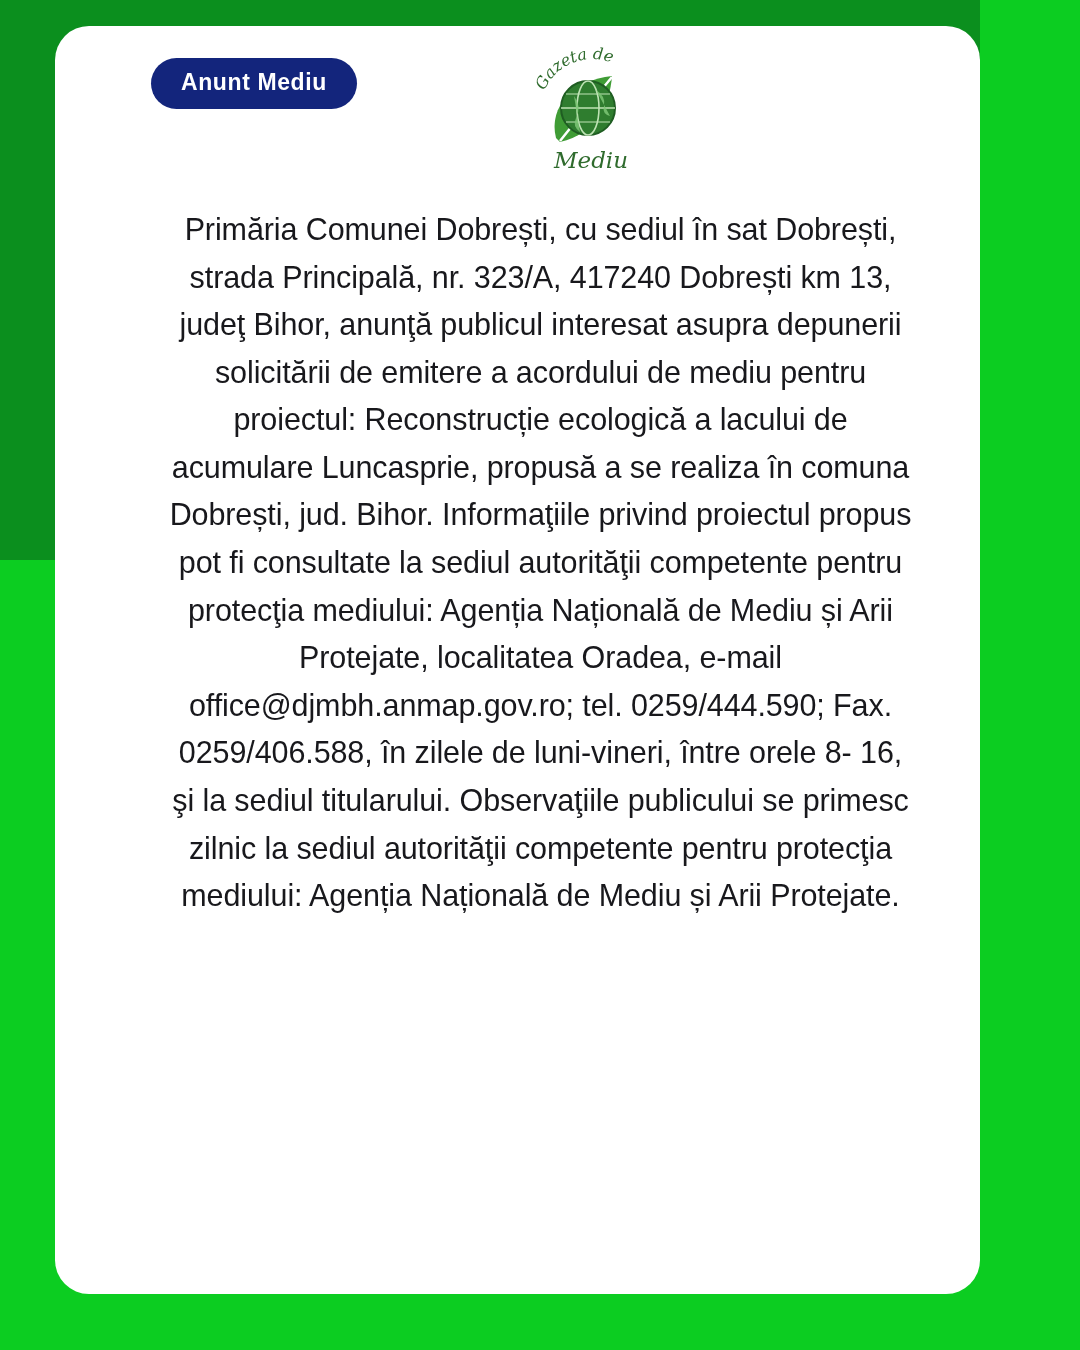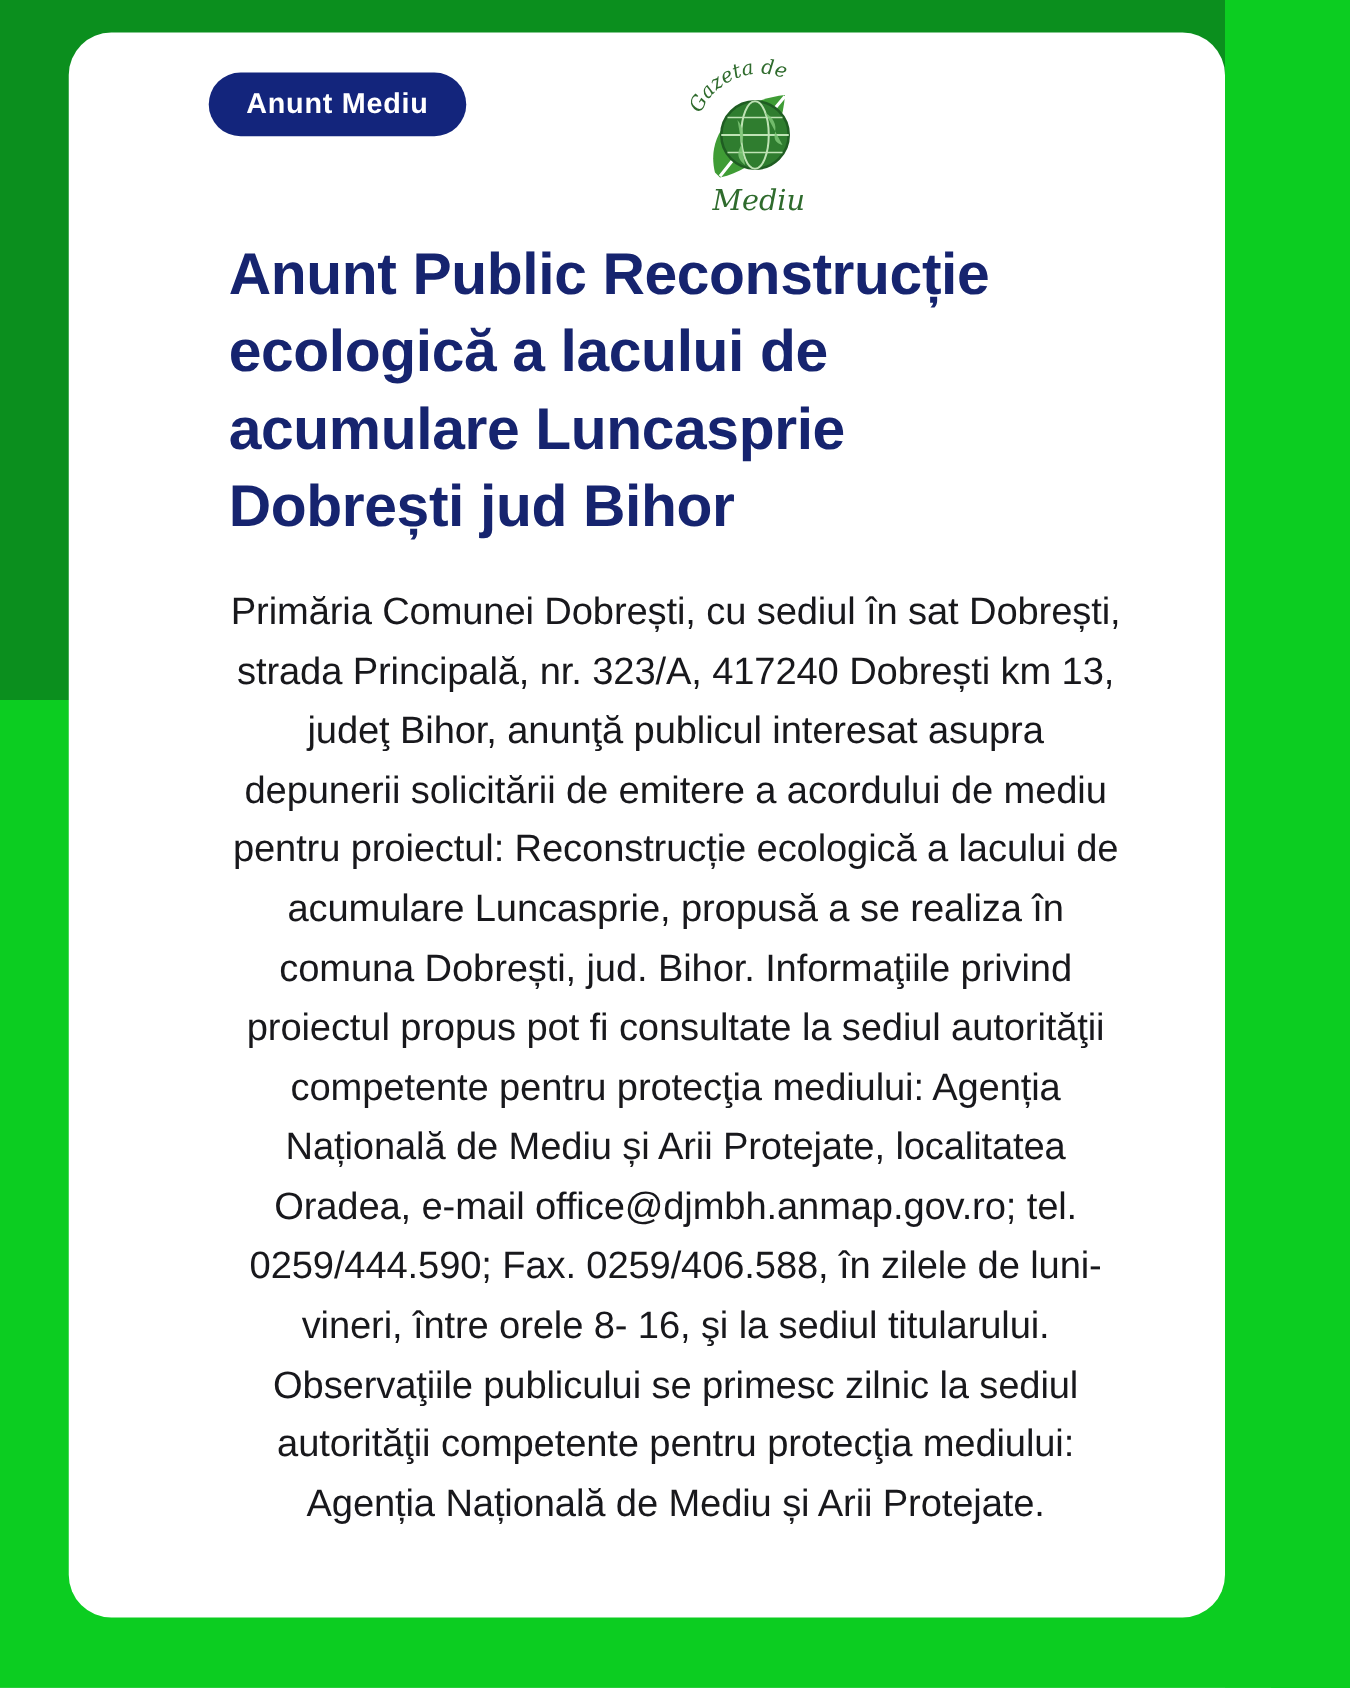--- a/index.html
+++ b/index.html
@@ -49,21 +49,21 @@
   
   .card {
     position: absolute;
     left: 55px;
     top: 26px;
     width: 925px;
     height: 1268px;
     background: #ffffff;
     border-radius: 34px;
     box-sizing: border-box;
-    padding: 0 72px;
+    padding: 0 56px;
   }
 
   
   .header {
     position: relative;
     height: 150px;
   }
   .badge {
     position: absolute;
     left: 40px;
@@ -140,17 +140,16 @@
         <path id="arcTop" d="M16 52 A52 52 0 0 1 112 40" fill="none"></path>
         <text font-family="DejaVu Serif, serif" font-style="italic" font-size="16" fill="#2f6b2d">
           <textPath href="#arcTop" startOffset="6%">Gazeta de</textPath>
         </text>
 
         <text x="65" y="122" text-anchor="middle" font-family="DejaVu Serif, serif" font-style="italic" font-size="23" fill="#2f6b2d">Mediu</text>
       </svg>
     </div>
   </div>
 
-  <h1 class="title">Anunt Public Reconstrucție ecologică a lacului de acumulare Luncasprie Dobrești jud Bihor</h1>
 
   <p class="body-text">Primăria Comunei Dobrești, cu sediul în sat Dobrești, strada Principală, nr. 323/A, 417240 Dobrești km 13, judeţ Bihor, anunţă publicul interesat asupra depunerii solicitării de emitere a acordului de mediu pentru proiectul: Reconstrucție ecologică a lacului de acumulare Luncasprie, propusă a se realiza în comuna Dobrești, jud. Bihor. Informaţiile privind proiectul propus pot fi consultate la sediul autorităţii competente pentru protecţia mediului: Agenția Națională de Mediu și Arii Protejate, localitatea Oradea, e-mail office@djmbh.anmap.gov.ro; tel. 0259/444.590; Fax. 0259/406.588, în zilele de luni-vineri, între orele 8- 16, şi la sediul titularului. Observaţiile publicului se primesc zilnic la sediul autorităţii competente pentru protecţia mediului: Agenția Națională de Mediu și Arii Protejate.</p>
 
 </div>
 
 </body></html>

